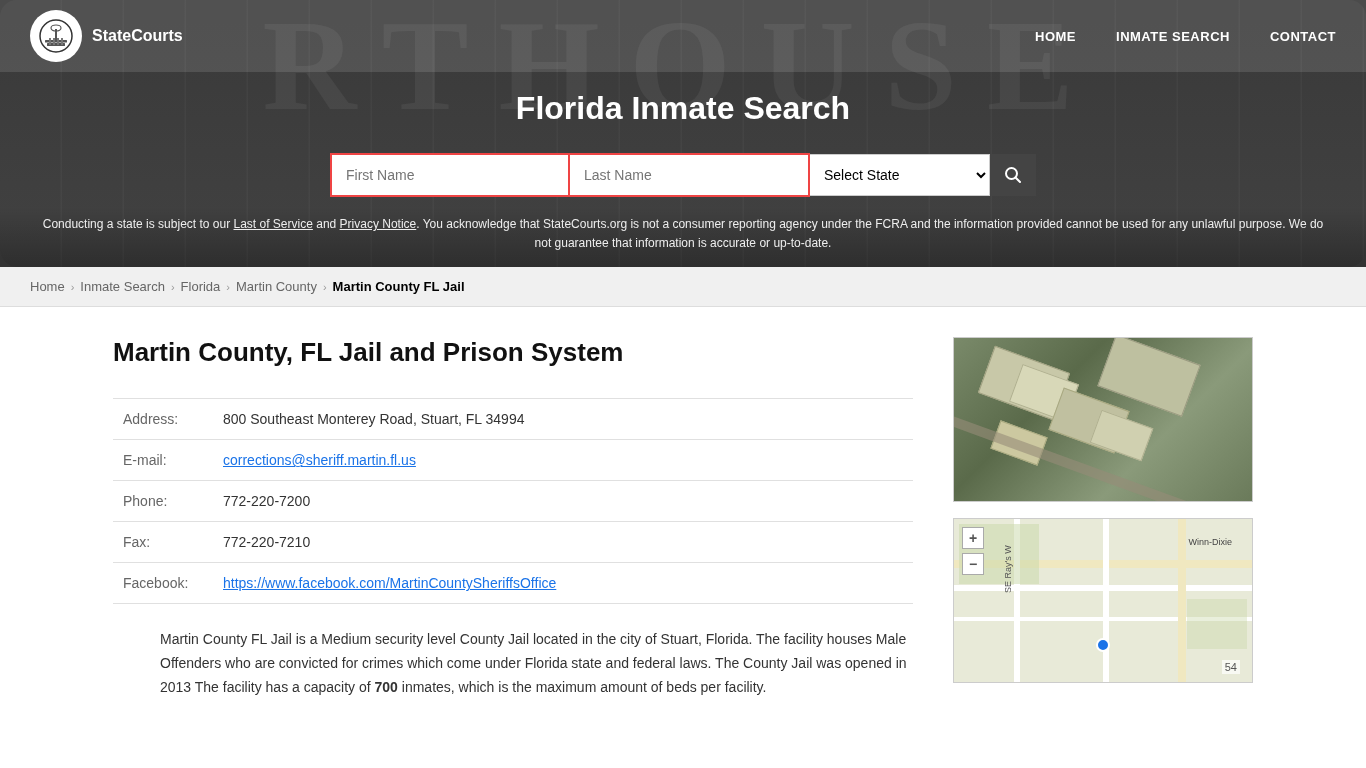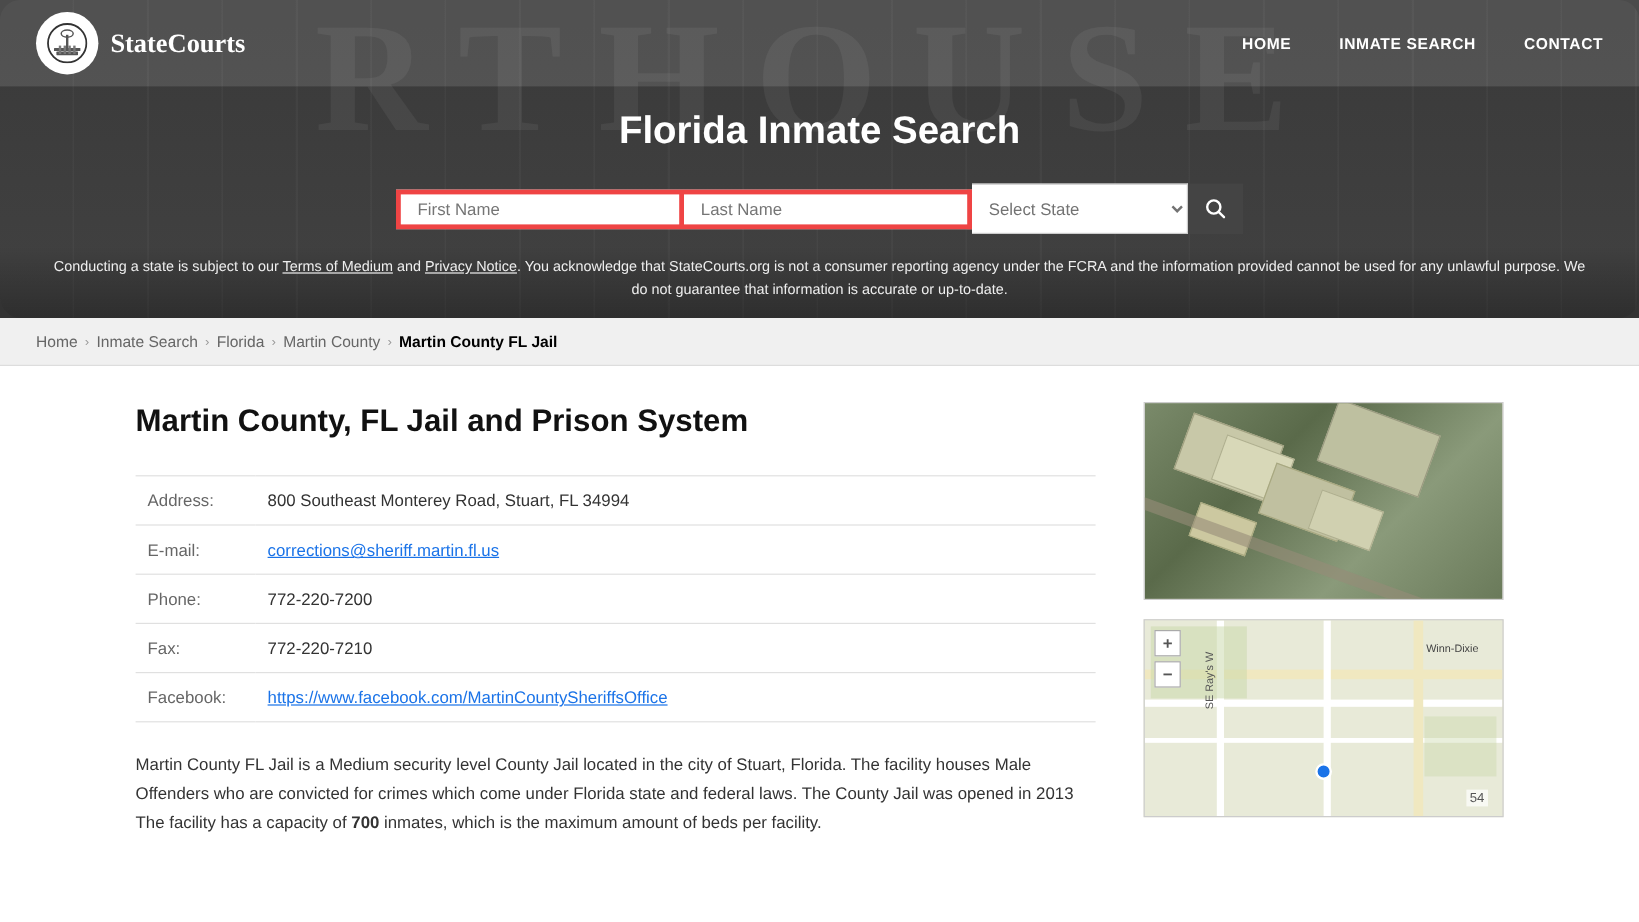--- a/index.html
+++ b/index.html
@@ -35,23 +35,23 @@
       height: 52px;
       background: #fff;
       border-radius: 50%;
       display: flex;
       align-items: center;
       justify-content: center;
       font-size: 24px;
     }
     .logo-text {
       color: #fff;
-      font-size: 22px;
+      font-size: 16px;
       font-weight: bold;
-      font-family: Liberation Serif, serif;
+      font-family: Liberation Sans, sans-serif;
     }
     .nav-links {
       display: flex;
       gap: 40px;
     }
     .nav-link {
       color: #fff;
       text-decoration: none;
       font-size: 13px;
       font-weight: bold;
@@ -74,36 +74,36 @@
       display: flex;
       justify-content: center;
       align-items: center;
       gap: 0;
       margin: 0 auto 14px;
       max-width: 800px;
     }
     .search-input {
       padding: 10px 14px;
       font-size: 14px;
-      border: 4px solid #ef4444;
+      border: 2px solid #ef4444;
       outline: none;
-      height: 33px;
+      height: 44px;
       background: #fff;
       color: #999;
     }
     .search-input:first-child { border-radius: 0; width: 240px; }
     .search-input.last-name { width: 240px; border-left: none; }
     .state-select {
       padding: 10px 10px;
       font-size: 14px;
       border: 1px solid #ccc;
       border-left: none;
       height: 42px;
       background: #fff;
-      color: #737373;
+      color: #000000;
       min-width: 180px;
       cursor: pointer;
       outline: none;
     }
     .search-btn {
       background: #444;
       border: none;
       height: 42px;
       width: 46px;
       cursor: pointer;
@@ -192,20 +192,21 @@
       color: #1a73e8;
       text-decoration: underline;
     }
 
     
     .description {
       font-size: 14px;
       line-height: 1.7;
       color: #333;
       margin-top: 16px;
+      margin-left: 47px;
     }
     .description strong { font-weight: bold; }
 
     
     .facility-img {
       width: 100%;
       height: 165px;
       background: linear-gradient(135deg, #8a9a7a 0%, #6b7a5a 30%, #a0a080 60%, #7a8060 100%);
       border: 1px solid #ccc;
       margin-bottom: 16px;
@@ -354,21 +355,21 @@
       </select>
       <button class="search-btn">
         <svg width="18" height="18" viewBox="0 0 18 18" fill="none" xmlns="http://www.w3.org/2000/svg">
           <circle cx="7.5" cy="7.5" r="5.5" stroke="white" stroke-width="2"></circle>
           <line x1="11.5" y1="11.5" x2="16" y2="16" stroke="white" stroke-width="2" stroke-linecap="round"></line>
         </svg>
       </button>
     </div>
 
     <div class="disclaimer">
-      <span>Conducting a state is subject to our </span><a href="#">Terms of Medium</a><span> and </span><a href="#">Privacy Notice</a><span>. You acknowledge that StateCourts.org is not a consumer reporting agency under the FCRA and the information provided cannot be used for any unlawful purpose. We do not guarantee that information is accurate or up-to-date.</span>
+      <span>Conducting a state is subject to our </span><a href="#">Last of Service</a><span> and </span><a href="#">Privacy Notice</a><span>. You acknowledge that StateCourts.org is not a consumer reporting agency under the FCRA and the information provided cannot be used for any unlawful purpose. We do not guarantee that information is accurate or up-to-date.</span>
     </div>
   </div>
 </div>
 
 <nav class="breadcrumb">
   <a href="#">Home</a>
   <span class="sep">›</span>
   <a href="#">Inmate Search</a>
   <span class="sep">›</span>
   <a href="#">Florida</a>

